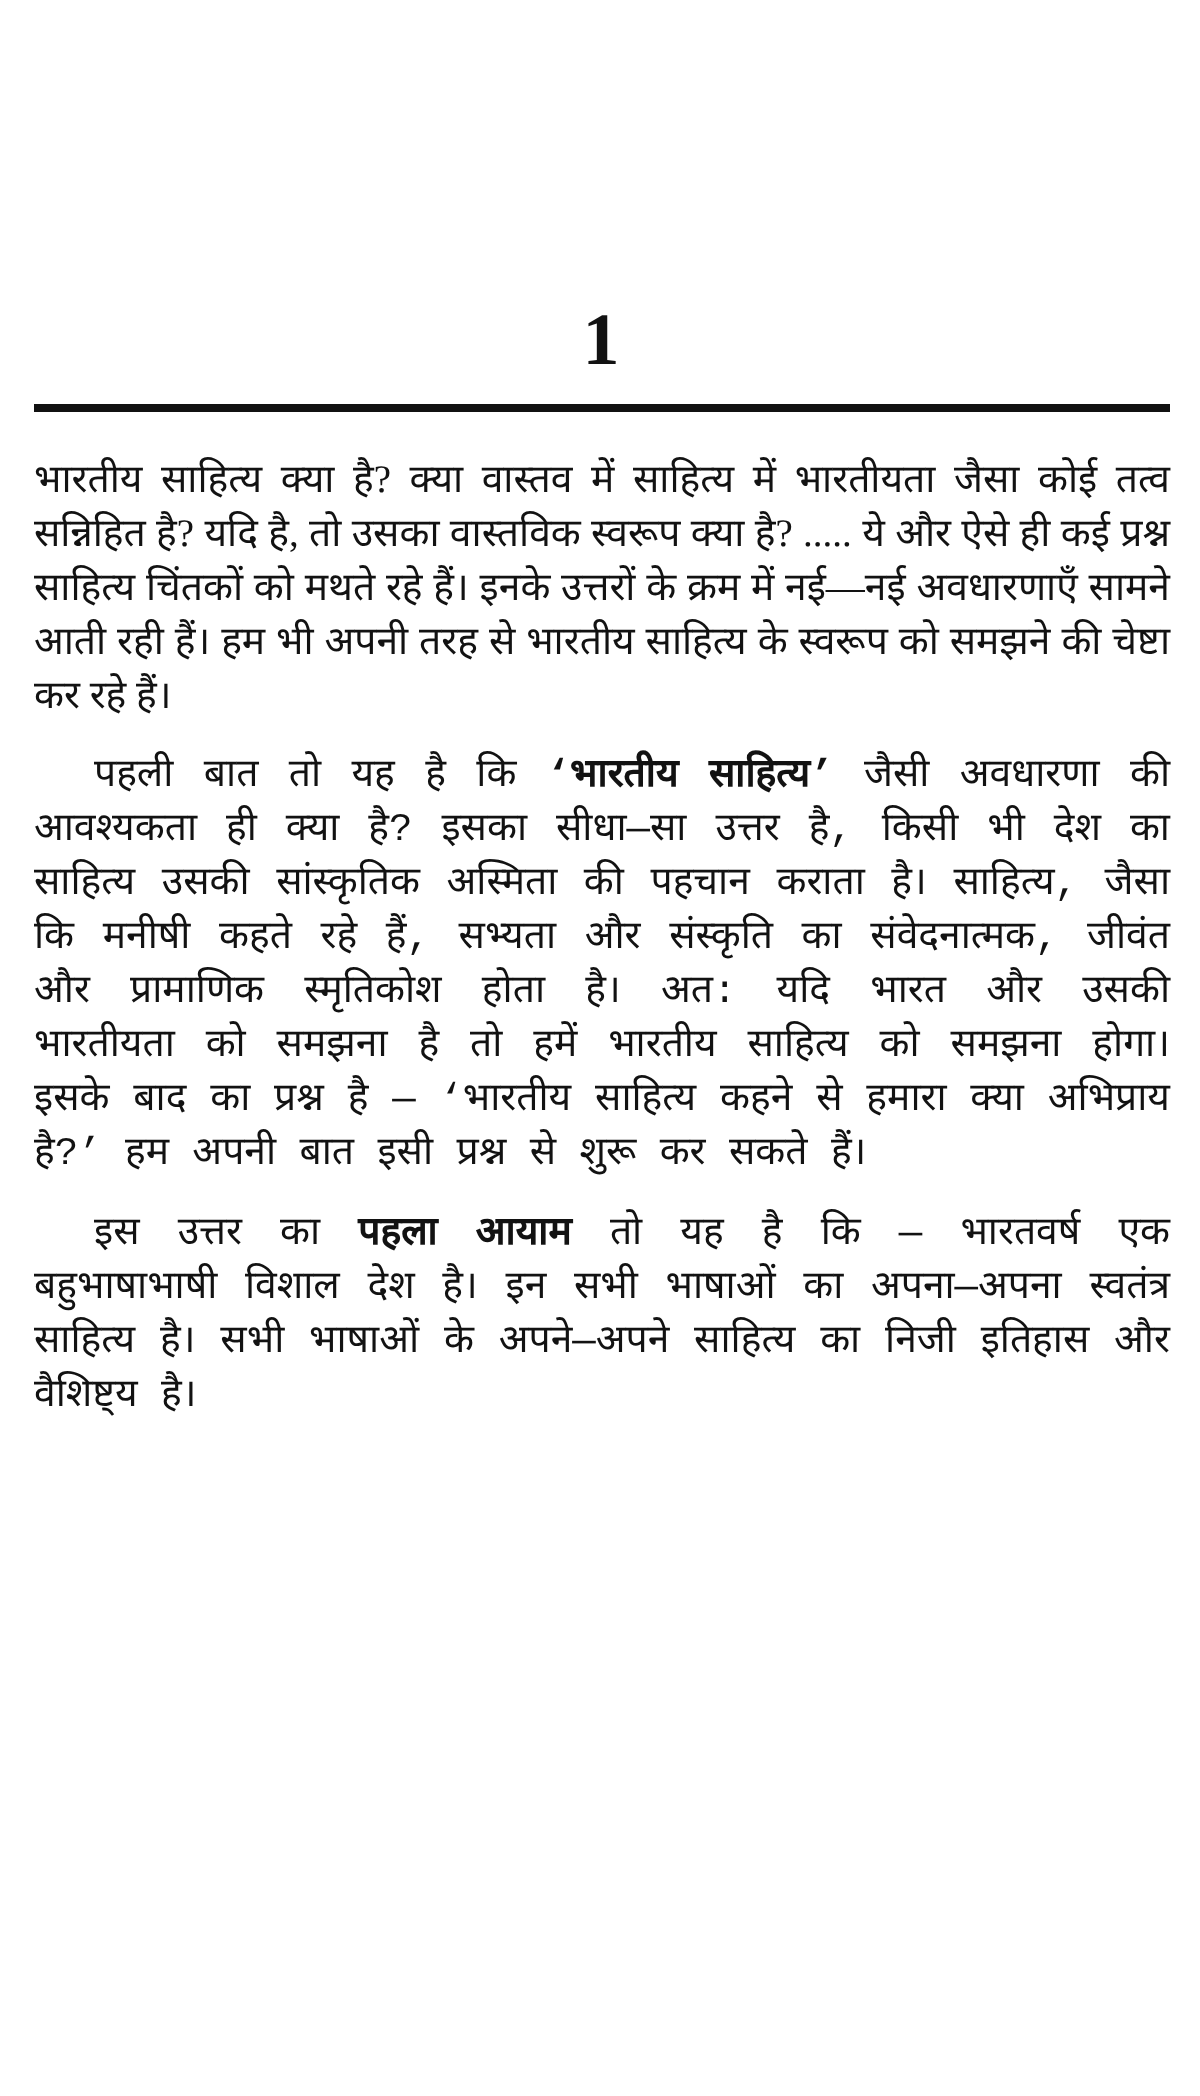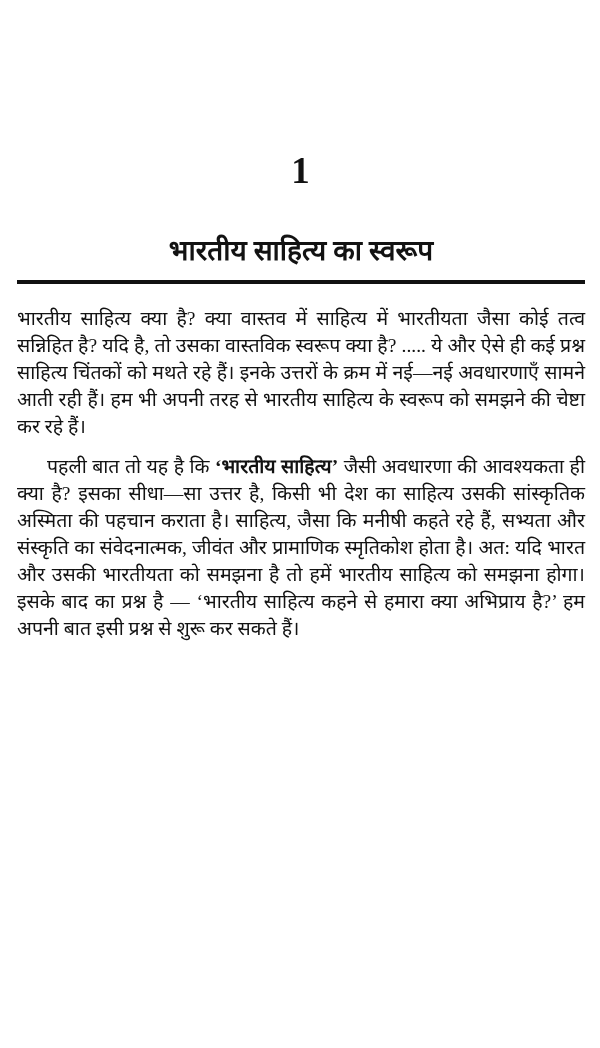--- a/index.html
+++ b/index.html
@@ -41,29 +41,30 @@
     margin-top: 21px;
     font-size: 19.5px;
     line-height: 27px;
     text-align: justify;
   }
   .para {
     margin: 0 0 13px 0;
   }
   .para.indent {
     text-indent: 30px;
+    font-family: Liberation Mono, monospace;
   }
   .para b {
     font-weight: bold;
   }
 </style>
 </head>
 <body>
 
 <div class="page">
   <div class="chapter-number">1</div>
-  <h1 class="chapter-title">भारतीय साहित्य का स्वरूप</h1>
   <hr class="title-rule">
   <div class="body-text">
       <p class="para"><span>भारतीय साहित्य क्या है? क्या वास्तव में साहित्य में भारतीयता जैसा कोई तत्व सन्निहित है? यदि है, तो उसका वास्तविक स्वरूप क्या है? ..... ये और ऐसे ही कई प्रश्न साहित्य चिंतकों को मथते रहे हैं। इनके उत्तरों के क्रम में नई—नई अवधारणाएँ सामने आती रही हैं। हम भी अपनी तरह से भारतीय साहित्य के स्वरूप को समझने की चेष्टा कर रहे हैं।</span></p>
       <p class="para indent"><span>पहली बात तो यह है कि </span><b>‘भारतीय साहित्य’</b><span> जैसी अवधारणा की आवश्यकता ही क्या है? इसका सीधा—सा उत्तर है, किसी भी देश का साहित्य उसकी सांस्कृतिक अस्मिता की पहचान कराता है। साहित्य, जैसा कि मनीषी कहते रहे हैं, सभ्यता और संस्कृति का संवेदनात्मक, जीवंत और प्रामाणिक स्मृतिकोश होता है। अत: यदि भारत और उसकी भारतीयता को समझना है तो हमें भारतीय साहित्य को समझना होगा। इसके बाद का प्रश्न है — ‘भारतीय साहित्य कहने से हमारा क्या अभिप्राय है?’ हम अपनी बात इसी प्रश्न से शुरू कर सकते हैं।</span></p>
+      <p class="para indent"><span>इस उत्तर का </span><b>पहला आयाम</b><span> तो यह है कि — भारतवर्ष एक बहुभाषाभाषी विशाल देश है। इन सभी भाषाओं का अपना—अपना स्वतंत्र साहित्य है। सभी भाषाओं के अपने—अपने साहित्य का निजी इतिहास और वैशिष्ट्य है।</span></p>
     </div>
 </div>
 
 </body></html>

